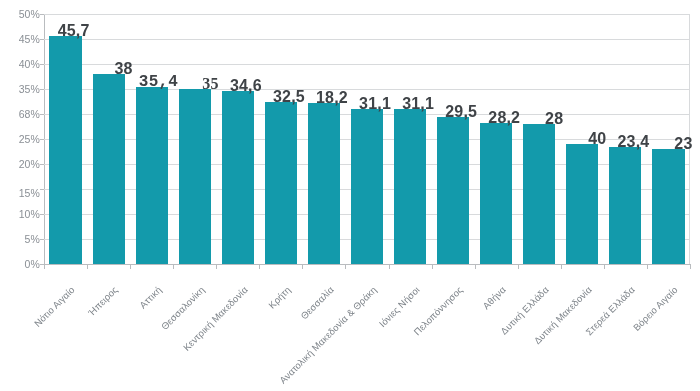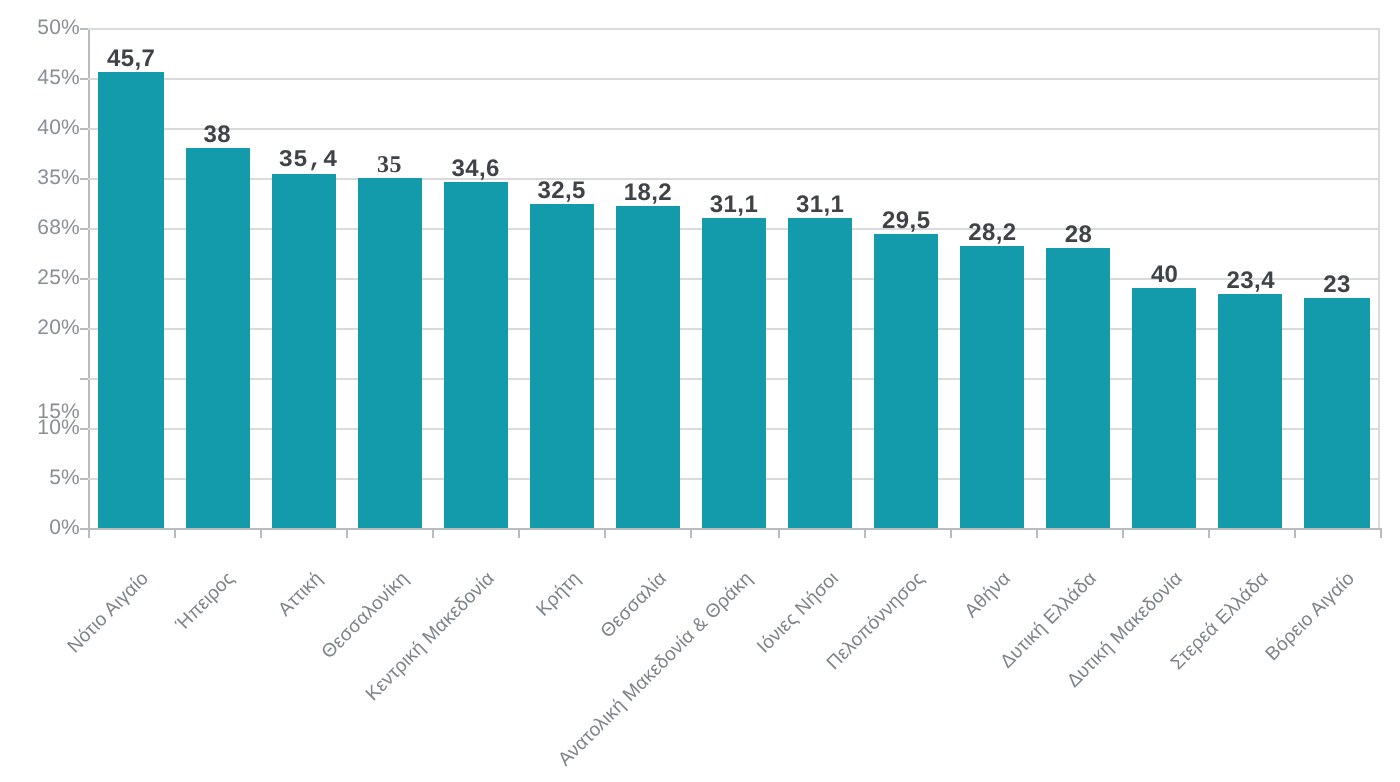--- a/index.html
+++ b/index.html
@@ -91,22 +91,22 @@
   }
 
   
   .bar {
     position: absolute;
     bottom: 0;
     background: #139aab;
   }
   .bar-value {
     position: absolute;
-    text-align: center;
-    font-size: 12px;
+    text-align: right;
+    font-size: 16px;
     font-weight: bold;
     color: #3f4347;
     white-space: nowrap;
     letter-spacing: 0.2px;
   }
 
   
   .x-label {
     position: absolute;
     top: 270px;
@@ -120,21 +120,21 @@
 </style>
 </head>
 <body>
 
 <div id="chart-root">
 
   <div class="y-axis-labels">
       <div class="y-tick-label" style="top: 264px;">0%</div>
       <div class="y-tick-label" style="top: 239px;">5%</div>
       <div class="y-tick-label" style="top: 214px;">10%</div>
-      <div class="y-tick-label" style="top: 206px; margin-left: 40px;">15%</div>
+      <div class="y-tick-label" style="top: 193px; margin-left: 40px;">15%</div>
       <div class="y-tick-label" style="top: 164px;">20%</div>
       <div class="y-tick-label" style="top: 139px;">25%</div>
       <div class="y-tick-label" style="top: 114px;">68%</div>
       <div class="y-tick-label" style="top: 89px;">35%</div>
       <div class="y-tick-label" style="top: 64px;">40%</div>
       <div class="y-tick-label" style="top: 39px;">45%</div>
       <div class="y-tick-label" style="top: 14px;">50%</div>
     </div>
 
   <div class="plot">

